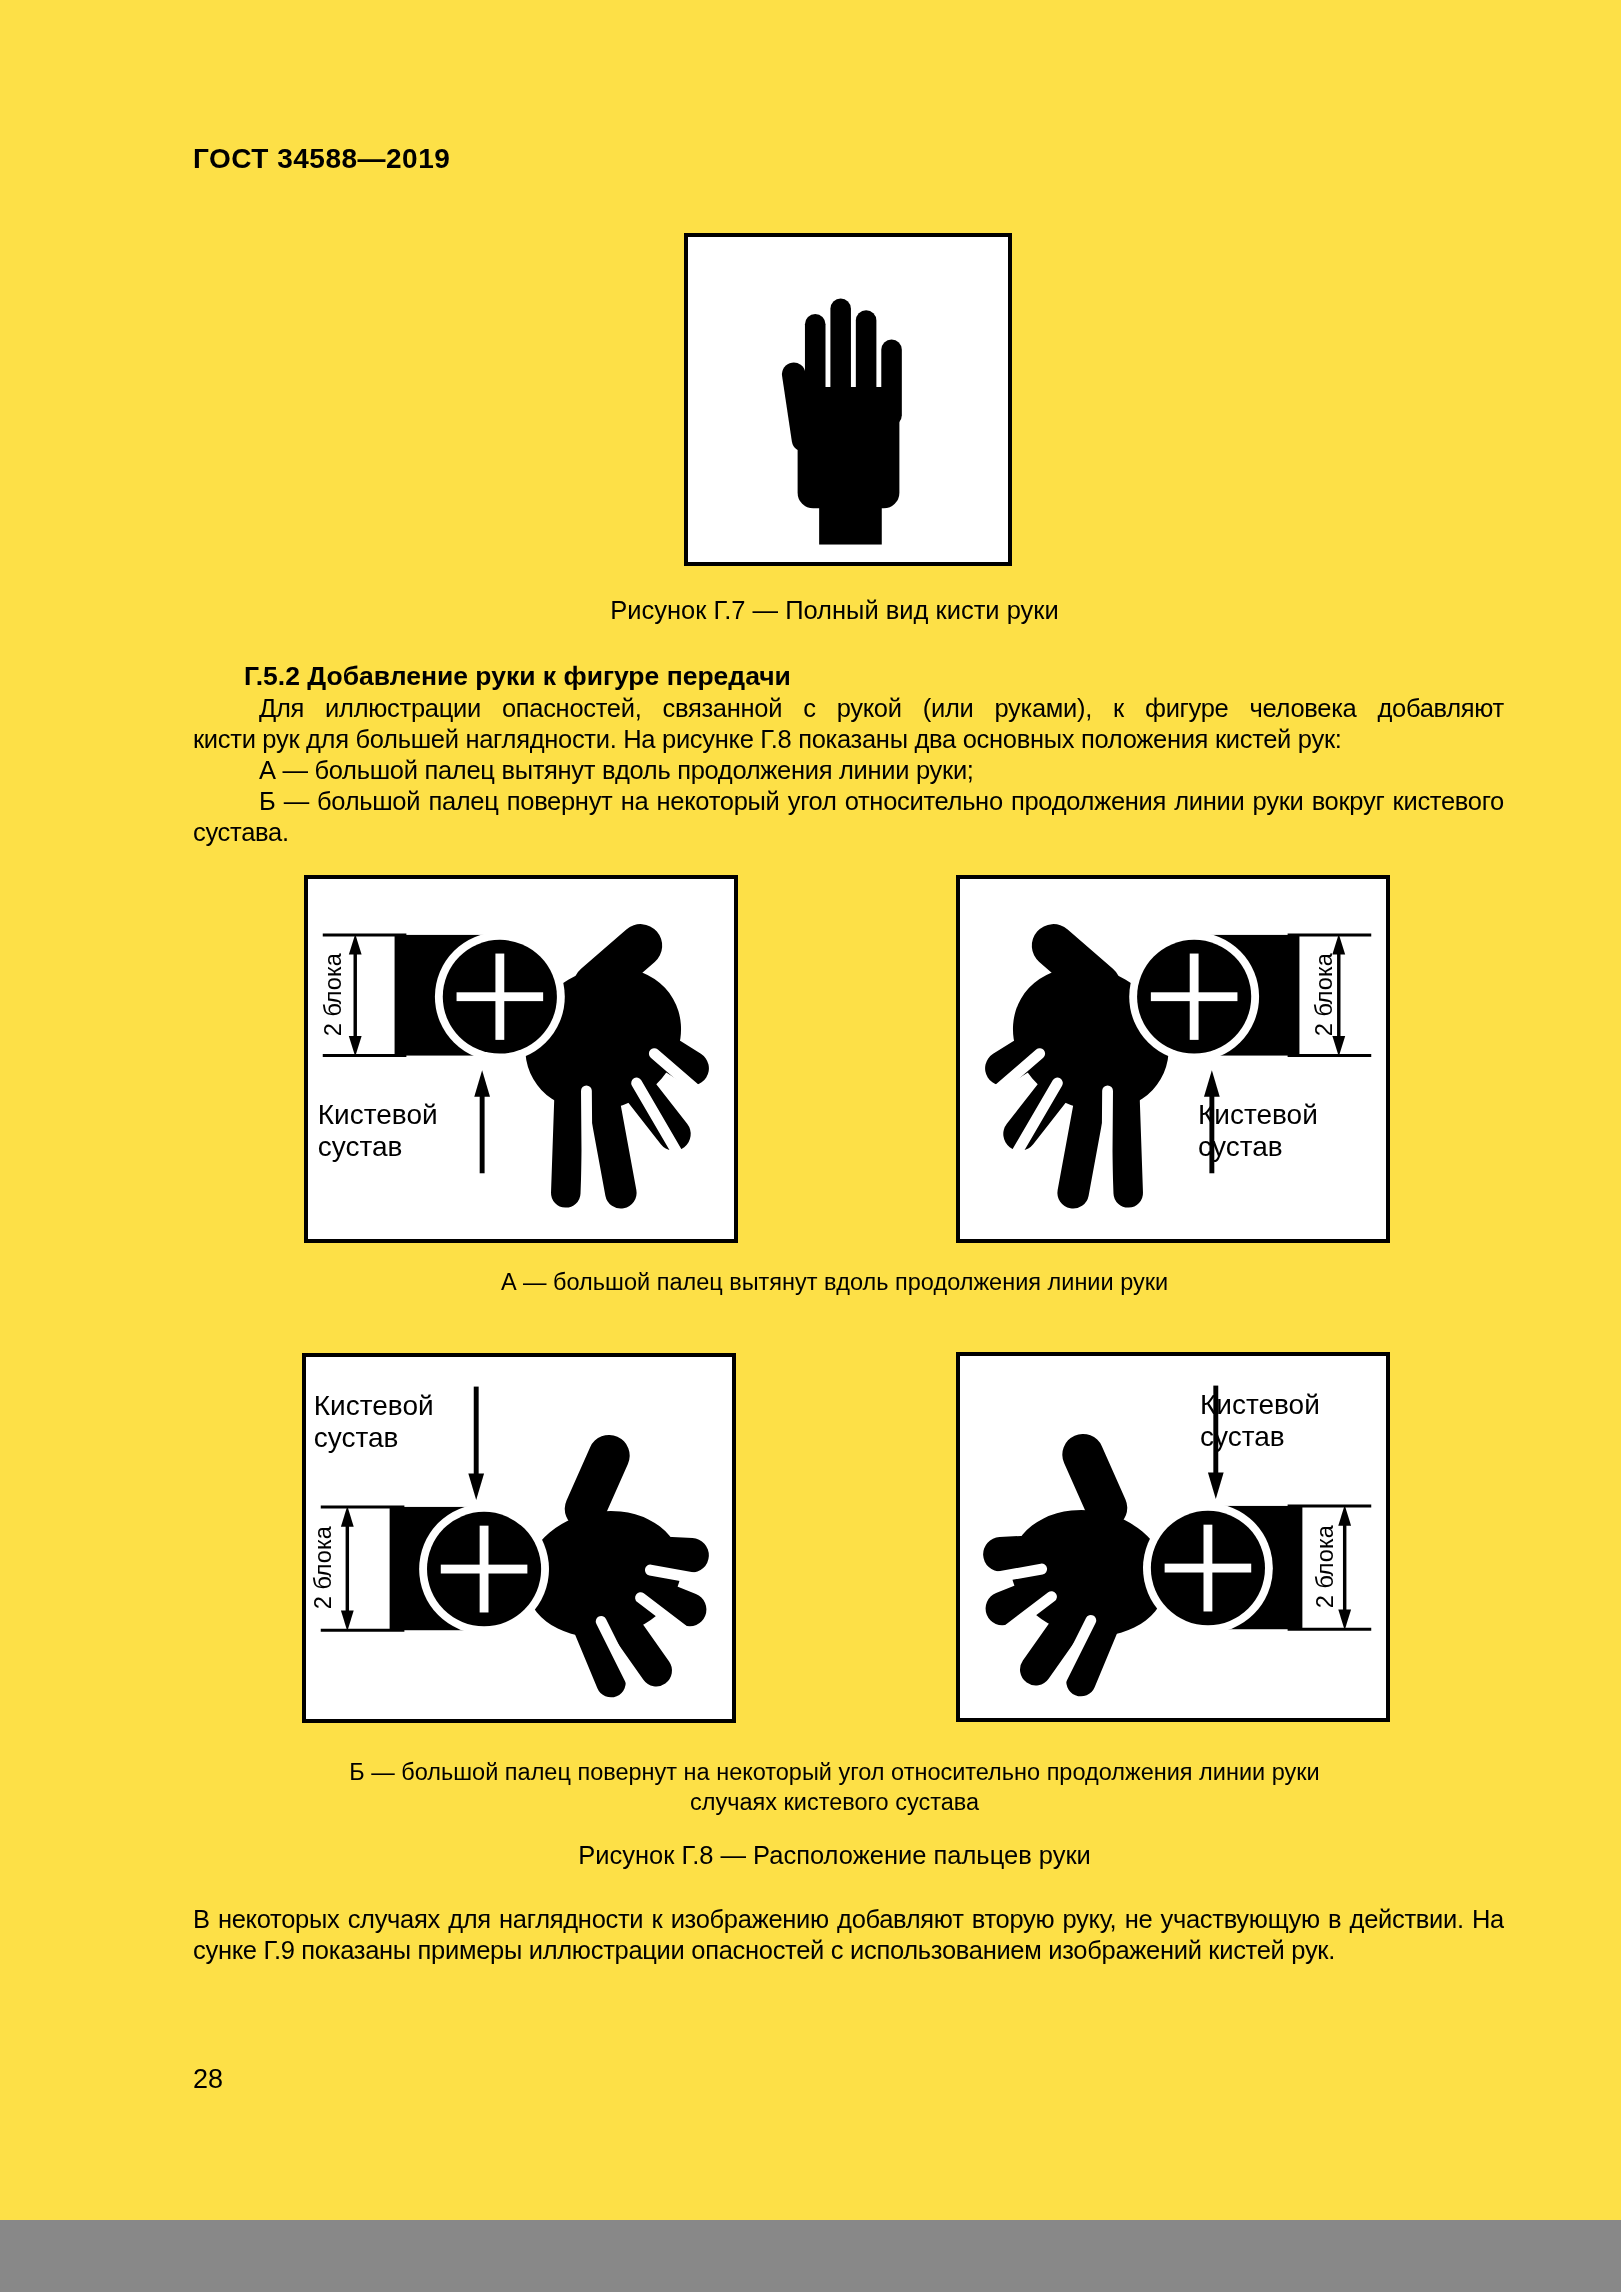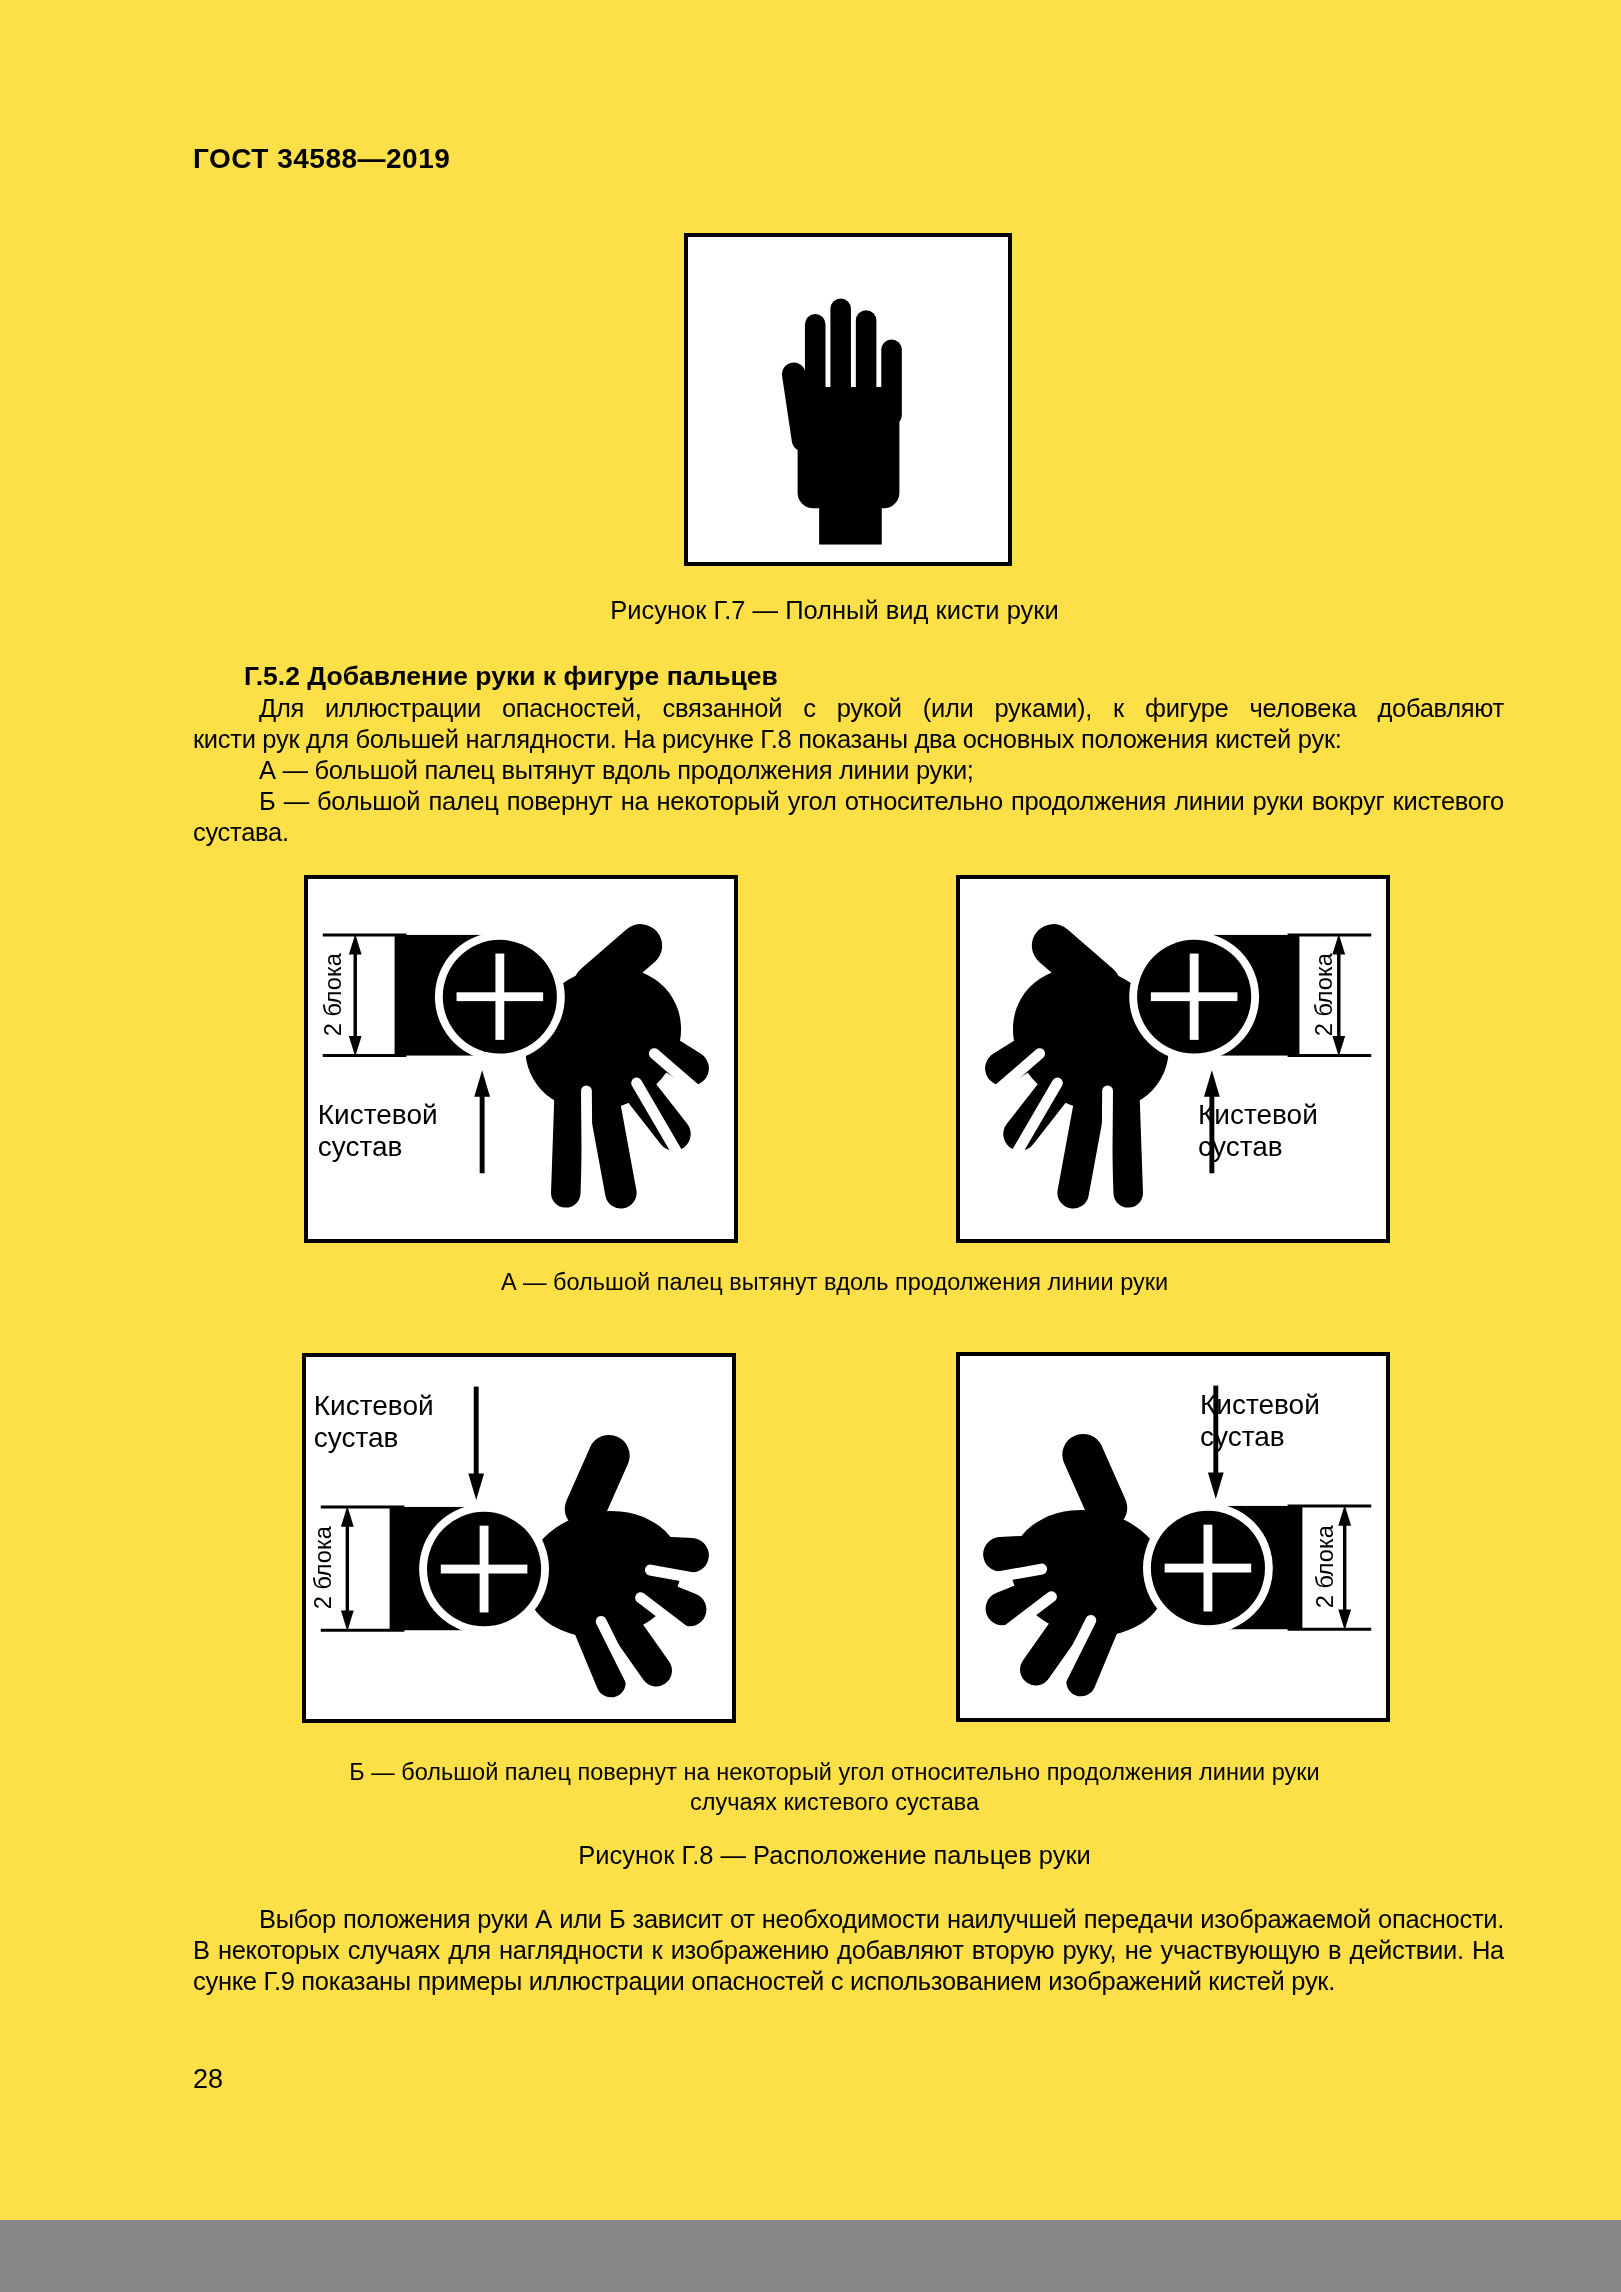--- a/index.html
+++ b/index.html
@@ -158,21 +158,21 @@
         <line x1="36" y1="52" x2="36" y2="140" stroke-width="21" stroke-linecap="round"></line>
         <line x1="62" y1="36" x2="62" y2="140" stroke-width="21" stroke-linecap="round"></line>
         <line x1="88" y1="48" x2="88" y2="140" stroke-width="21" stroke-linecap="round"></line>
         <line x1="114" y1="78" x2="114" y2="145" stroke-width="21" stroke-linecap="round"></line>
         <line x1="14" y1="103" x2="24" y2="170" stroke-width="24" stroke-linecap="round"></line>
       </g>
     </svg>
   </div>
   <div class="center-line cap-fig" style="top:595px;">Рисунок Г.7 — Полный вид кисти руки</div>
 
-  <div class="center-line sec-head" style="top:661px; text-align:left;">Г.5.2  Добавление руки к фигуре пальцев</div>
+  <div class="center-line sec-head" style="top:661px; text-align:left;">Г.5.2  Добавление руки к фигуре передачи</div>
 
   <div class="para" style="top:693px;">
     <div class="bl jl ind">Для иллюстрации опасностей, связанной с рукой (или руками), к фигуре человека добавляют изображения</div>
     <div class="bl">кисти рук для большей наглядности. На рисунке Г.8 показаны два основных положения кистей рук:</div>
     <div class="bl ind">А — большой палец вытянут вдоль продолжения линии руки;</div>
     <div class="bl jl ind">Б — большой палец повернут на некоторый угол относительно продолжения линии руки вокруг кистевого</div>
     <div class="bl">сустава.</div>
   </div>
 
   <div class="figbox" style="left:304px; top:875px; width:434px; height:368px;">
@@ -208,21 +208,20 @@
     <div class="dim-label" style="left:306px; top:197px;">2 блока</div>
     <div class="joint-label" style="left:240px; top:33px;">Кистевой сустав</div>
   </div>
 
   <div class="center-line cap-sub" style="top:1758px;">Б — большой палец повернут на некоторый угол относительно продолжения линии руки</div>
   <div class="center-line cap-sub" style="top:1788px;">случаях кистевого сустава</div>
 
   <div class="center-line cap-fig" style="top:1840px;">Рисунок Г.8 — Расположение пальцев руки</div>
 
   <div class="para" style="top:1904px;">
-    <div class="bl jl ind">Выбор положения руки А или Б зависит от необходимости наилучшей передачи изображаемой опасности.</div>
     <div class="bl jl">В некоторых случаях для наглядности к изображению добавляют вторую руку, не участвующую в действии. На ри-</div>
     <div class="bl">сунке Г.9 показаны примеры иллюстрации опасностей с использованием изображений кистей рук.</div>
   </div>
 
   <div class="abs page-num">28</div>
 
 </div>
 
 
 </body></html>

